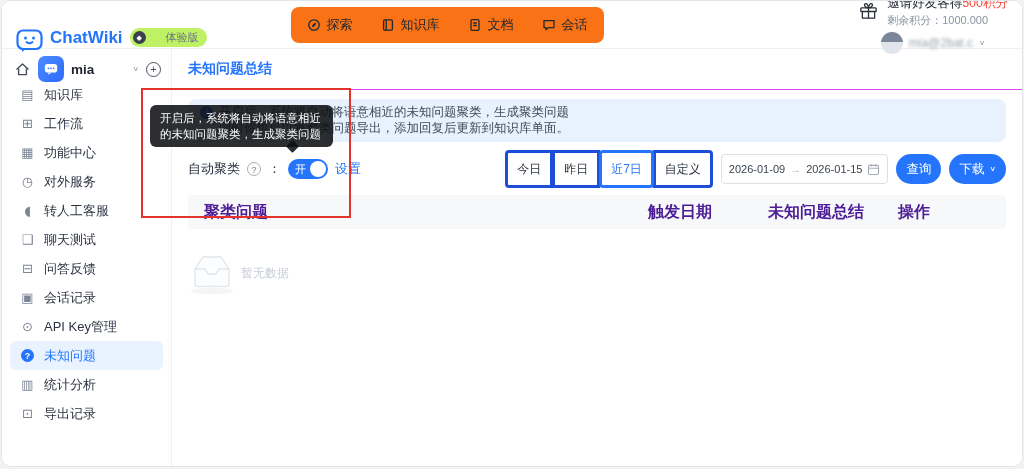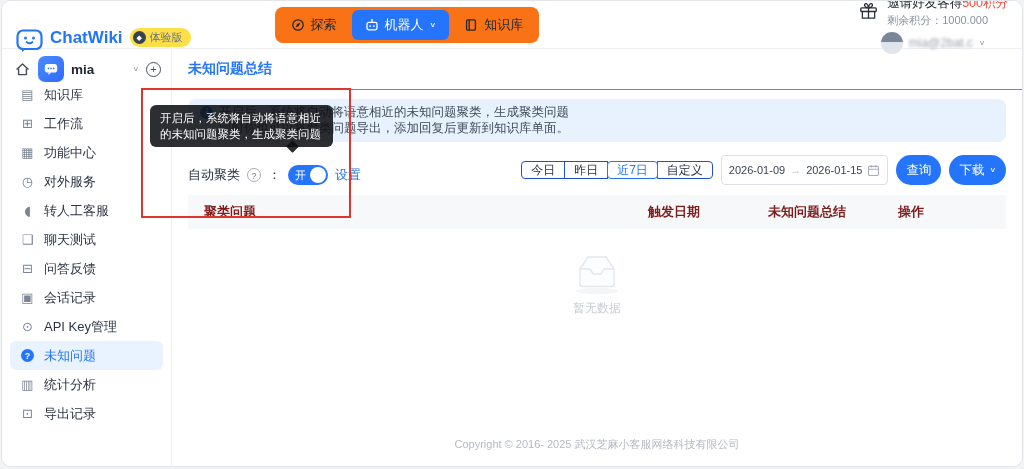--- a/index.html
+++ b/index.html
@@ -5,21 +5,21 @@
   * { box-sizing: border-box; }
   body { margin:0; background:#f2f3f5; font-family:"Liberation Sans","DejaVu Sans",sans-serif; }
   .frame { position:relative; width:1022px; height:467px; margin:0 auto; background:#fff;
            border:1px solid #e2e5e9; border-radius:10px; overflow:hidden; }
 
   
   .topbar { position:absolute; left:0; top:0; right:0; height:48px; background:#fff;
             border-bottom:1px solid #eef0f3; display:flex; align-items:center; padding:0 14px; z-index:10; }
   .brand { display:flex; align-items:flex-start; gap:7px;margin-top:32px; }
   .brand-name { font-size:17px; font-weight:bold; color:#2475fc; }
-  .badge { display:flex; align-items:center; gap:4px; background:#fde047; border-radius:10px;
+  .badge { display:flex; align-items:center; gap:20px; background:#bef264; border-radius:10px;
            padding:2px 8px 2px 3px; font-size:11px; color:#6a7280; }
   .vcircle { width:13px; height:13px; border-radius:50%; background:#3a4250; color:#fff;
              font-size:7px; display:inline-flex; align-items:center; justify-content:center; }
   .mainnav { margin-left:84px; display:flex; align-items:center; background:#f97316;
              border-radius:8px; padding:3px; gap:2px; }
   .nav-item { display:flex; align-items:center; gap:6px; padding:6px 13px; border-radius:6px;
               font-size:13px; color:#23272f; cursor:pointer; white-space:nowrap; }
   .nav-item.active { background:#2475fc; color:#fff; }
   .nicon { display:inline-flex; }
   .nchev, .chev { font-family:"DejaVu Sans",sans-serif; font-size:9px; transform:scaleY(.75); }
@@ -64,46 +64,46 @@
   .tab.active { color:#2475fc; font-weight:bold; }
   .tab.active::after { content:""; position:absolute; left:0; right:0; bottom:-1px; height:2px; background:#2475fc; }
   .content { flex:1; padding:9px 16px 0; }
   .banner { background:#e7f2fe; border-radius:8px; padding:5px 12px 6px; font-size:12.5px;
             line-height:16px; color:#3e4a5a; }
   .bline1 { display:flex; align-items:center; gap:6px; }
   .info-icon { width:13px; height:13px; border-radius:50%; background:#2475fc; color:#fff;
                font-size:9px; font-style:italic; font-weight:bold; display:inline-flex;
                align-items:center; justify-content:center; flex:none; }
   .bline2 { padding-left:19px; }
-  .controls { display:flex; align-items:flex-end; margin-top:11px; height:32px; }
+  .controls { display:flex; align-items:center; margin-top:11px; height:32px; }
   .ctrl-left { display:flex; align-items:center; gap:7px; font-size:13px; color:#2c3442; }
   .help { width:14px; height:14px; border-radius:50%; border:1px solid #a6aeb9; color:#7b8593;
           font-size:9.5px; display:inline-flex; align-items:center; justify-content:center; }
   .toggle { width:40px; height:20px; border-radius:10px; background:#2475fc; position:relative;
             display:inline-flex; align-items:center; cursor:pointer; }
   .toggle-label { color:#fff; font-size:11px; margin-left:7px; }
   .knob { position:absolute; right:2px; width:16px; height:16px; border-radius:50%; background:#fff; }
   .settings-link { color:#2475fc; cursor:pointer; }
   .ctrl-right { margin-left:auto; display:flex; align-items:center; gap:8px; }
   .quick-group { display:flex; }
-  .quick-btn { height:18px; padding:0 9px; border:1px solid #1d4ed8; background:#fff;
+  .quick-btn { height:38px; padding:0 9px; border:3px solid #1d4ed8; background:#fff;
                font-size:12px; color:#2c3442; display:flex; align-items:center; margin-left:-1px; cursor:pointer; }
   .quick-btn:first-child { border-radius:4px 0 0 4px; margin-left:0; }
   .quick-btn:last-child { border-radius:0 4px 4px 0; }
   .quick-btn.active { border-color:#2475fc; color:#2475fc; position:relative; z-index:2; border-radius:4px; }
   .date-input { height:30px; border:1px solid #dcdfe5; border-radius:4px; padding:0 7px;
                 display:flex; align-items:center; gap:5px; font-size:11px; color:#3a4450; cursor:pointer; }
   .date-arrow { color:#b6bcc6; }
   .btn { height:30px; padding:0 10px; background:#2475fc; color:#fff; border:none; border-radius:15px;
          font-size:12.5px; display:flex; align-items:center; gap:5px; cursor:pointer;
          font-family:"Liberation Sans",sans-serif; }
   .thead { margin-top:10px; background:#f7f8fa; border-radius:3px; height:34px; display:flex;
-           align-items:center; padding:0 16px; font-size:13px; font-weight:bold; color:#7f1d1d; }
+           align-items:center; padding:0 16px; font-size:16px; font-weight:bold; color:#4c1d95; }
   .th-cluster { flex:1; } .th-date { width:120px; } .th-import { width:130px; } .th-action { width:92px; }
-  .empty { margin-top:22px; display:flex; flex-direction:column; align-items:center; gap:5px;
+  .empty { margin-top:22px; display:flex; flex-direction:row; align-items:center; gap:5px;
            color:#c7ccd4; font-size:12px; }
   .footer { margin-top:auto; text-align:center; font-size:11px; color:#b4bac3; padding:12px 0 14px; }
 
   
   .tooltip { position:absolute; left:148px; top:104px; width:183px; background:rgba(13,15,18,.87);
              color:#fff; font-size:11.5px; line-height:16px; padding:5px 10px; border-radius:6px; z-index:40; }
   .tooltip::after { content:""; position:absolute; left:138px; bottom:-4px; width:9px; height:9px;
                     background:rgba(13,15,18,.87); transform:rotate(45deg); border-radius:1px; }
   .redbox { position:absolute; left:139px; top:87px; width:210px; height:130px;
             border:2.5px solid #e3342c; z-index:50; pointer-events:none; }
@@ -135,41 +135,45 @@
     <nav class="mainnav" id="mainnav">
         <div class="nav-item">
           <span class="nicon">
             <svg width="14" height="14" viewBox="0 0 14 14">
               <circle cx="7" cy="7" r="5.2" fill="none" stroke="currentColor" stroke-width="1.3"></circle>
               <path d="M9.4 4.6 L7.9 7.9 L4.6 9.4 L6.1 6.1 Z" fill="currentColor"></path>
             </svg>
           </span>
           <span>探索</span>
         </div>
-        <div class="nav-item active">
-          <span class="nicon">
-            <svg width="14" height="14" viewBox="0 0 14 14">
-              <rect x="2" y="4.4" width="10" height="7.4" rx="1.8" fill="none" stroke="currentColor" stroke-width="1.3"></rect>
-              <path d="M7 2.4v2" stroke="currentColor" stroke-width="1.3"></path>
-              <circle cx="7" cy="2" r=".9" fill="currentColor"></circle>
-              <circle cx="5.1" cy="8.1" r=".9" fill="currentColor"></circle>
-              <circle cx="8.9" cy="8.1" r=".9" fill="currentColor"></circle>
-            </svg>
-          </span>
-          <span>机器人</span>
-          <span class="nchev">∨</span>
-        </div>
         <div class="nav-item">
           <span class="nicon">
             <svg width="14" height="14" viewBox="0 0 14 14" fill="none" stroke="currentColor" stroke-width="1.3">
               <rect x="2.6" y="1.8" width="8.8" height="10.4" rx="1.3"></rect>
               <path d="M5.2 1.8v10.4"></path>
             </svg>
           </span>
           <span>知识库</span>
+        </div>
+        <div class="nav-item">
+          <span class="nicon">
+            <svg width="14" height="14" viewBox="0 0 14 14" fill="none" stroke="currentColor" stroke-width="1.3">
+              <rect x="3" y="1.6" width="8" height="10.8" rx="1.2"></rect>
+              <path d="M5.2 5h3.6M5.2 7.5h3.6"></path>
+            </svg>
+          </span>
+          <span>文档</span>
+        </div>
+        <div class="nav-item">
+          <span class="nicon">
+            <svg width="14" height="14" viewBox="0 0 14 14" fill="none" stroke="currentColor" stroke-width="1.3" stroke-linejoin="round">
+              <path d="M2 2.6 h10 v7 H6.6 L4 11.8 v-2.2 H2 Z"></path>
+            </svg>
+          </span>
+          <span>会话</span>
         </div>
       </nav>
 
     <div class="top-right">
       <div class="invite">
         <span>
           <svg width="21" height="21" viewBox="0 0 24 24" fill="none" stroke="#2a2f38" stroke-width="1.5" stroke-linejoin="round">
             <rect x="3.2" y="7.8" width="17.6" height="4.2" rx="1"></rect>
             <path d="M5 12v7.6h14V12"></path>
             <path d="M12 7.8v11.8"></path>
@@ -332,18 +336,17 @@
           <svg width="48" height="44" viewBox="0 0 48 44">
             <ellipse cx="24" cy="40" rx="21" ry="3.2" fill="#f3f5f7"></ellipse>
             <path d="M7 18 L15 6 H33 L41 18 V33 a2.5 2.5 0 0 1 -2.5 2.5 H9.5 A2.5 2.5 0 0 1 7 33 Z" fill="#fcfdfe" stroke="#e4e8ec" stroke-width="1.4"></path>
             <path d="M7 18 H17 l3.2 5 h7.6 l3.2 -5 H41" fill="#fff" stroke="#e4e8ec" stroke-width="1.4" stroke-linejoin="round"></path>
           </svg>
         </span>
         <div>暂无数据</div>
       </div>
     </div>
 
-    <div class="footer">Copyright © 2016- 2025 武汉芝麻小客服网络科技有限公司</div>
   </main>
 
   <div class="tooltip">开启后，系统将自动将语意相近的未知问题聚类，生成聚类问题</div>
   <div class="redbox"></div>
 </div>
 
 </body></html>

